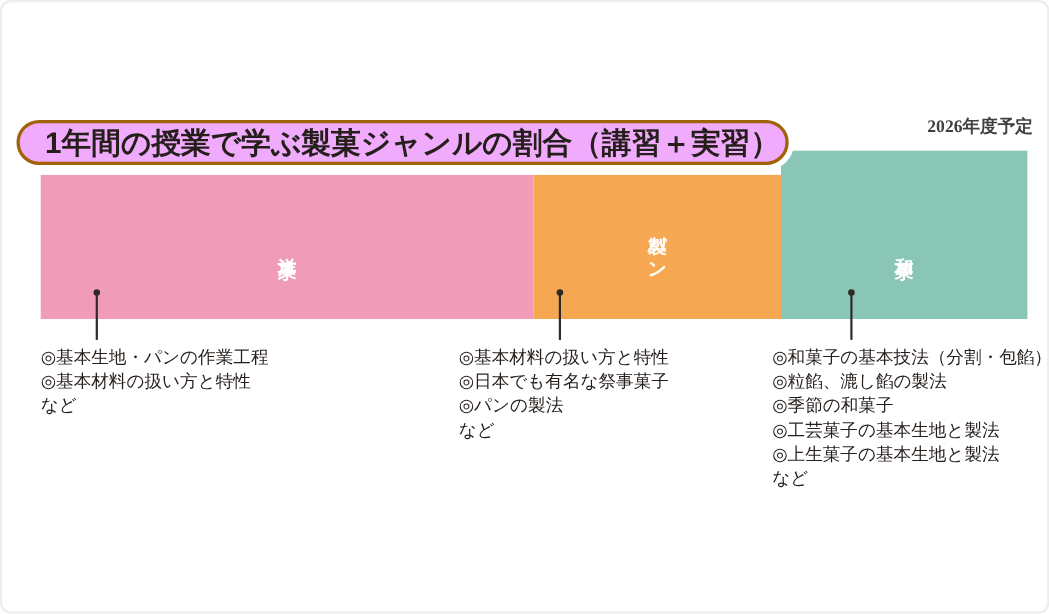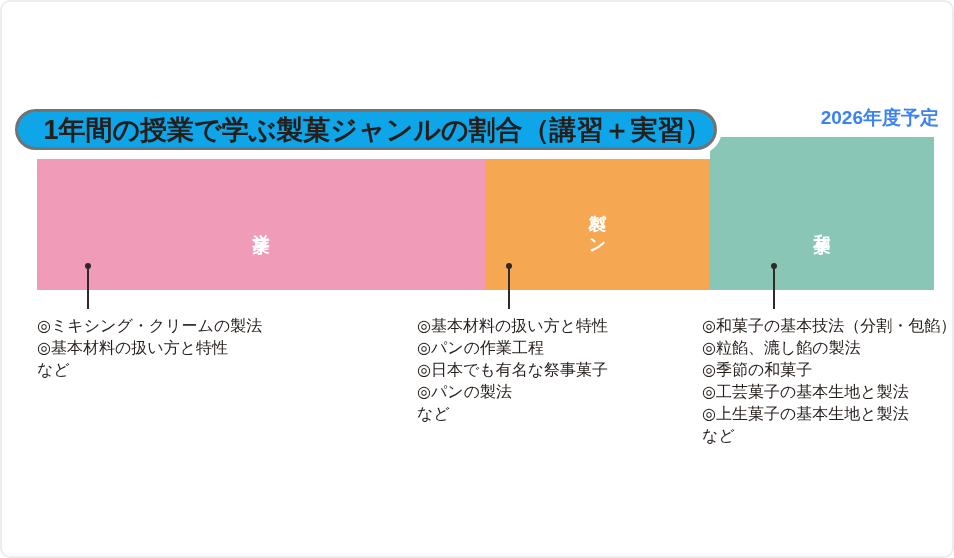--- a/index.html
+++ b/index.html
@@ -19,45 +19,45 @@
     overflow: hidden;
   }
   
   .title-pill {
     position: absolute;
     left: 13px;
     top: 107px;
     width: 702px;
     height: 41px;
     box-sizing: border-box;
-    background: #0ea5e9;
-    border: 3px solid #737373;
+    background: #f0abfc;
+    border: 3px solid #a16207;
     border-radius: 22px;
     display: flex;
     align-items: center;
     padding-left: 23px;
     z-index: 3;
     box-shadow: 0 0 0 5px #ffffff;
-    justify-content: center;
   }
   .title-text {
     font-size: 27px;
     font-weight: 800;
     color: #251e1b;
     white-space: nowrap;
     letter-spacing: 0;
   }
   .schedule-note {
     position: absolute;
     top: 103px;
     right: 13px;
-    font-size: 19px;
+    font-size: 16px;
     font-weight: 700;
-    color: #3b82f6;
+    color: #404040;
     z-index: 3;
+    font-family: Liberation Serif, serif;
   }
   
   .seg {
     position: absolute;
     display: flex;
     align-items: center;
     justify-content: center;
     z-index: 1;
   }
   .seg-yogashi  { left: 35px;  top: 157px; width: 448px; height: 131px; }
@@ -130,28 +130,27 @@
     <div class="seg seg-wagashi" style="background-color: rgb(138, 198, 182);">
       <span class="vlabel">和菓子</span>
     </div>
   </div>
 
   <div class="leader leader-1"></div>
   <div class="leader leader-2"></div>
   <div class="leader leader-3"></div>
 
   <div class="detail-list detail-list-1">
-    <div>◎ミキシング・クリームの製法</div>
+    <div>◎基本生地・パンの作業工程</div>
     <div>◎基本材料の扱い方と特性</div>
     <div>など</div>
   </div>
 
   <div class="detail-list detail-list-2">
     <div>◎基本材料の扱い方と特性</div>
-    <div>◎パンの作業工程</div>
     <div>◎日本でも有名な祭事菓子</div>
     <div>◎パンの製法</div>
     <div>など</div>
   </div>
 
   <div class="detail-list detail-list-3">
     <div>◎和菓子の基本技法（分割・包餡）</div>
     <div>◎粒餡、漉し餡の製法</div>
     <div>◎季節の和菓子</div>
     <div>◎工芸菓子の基本生地と製法</div>

